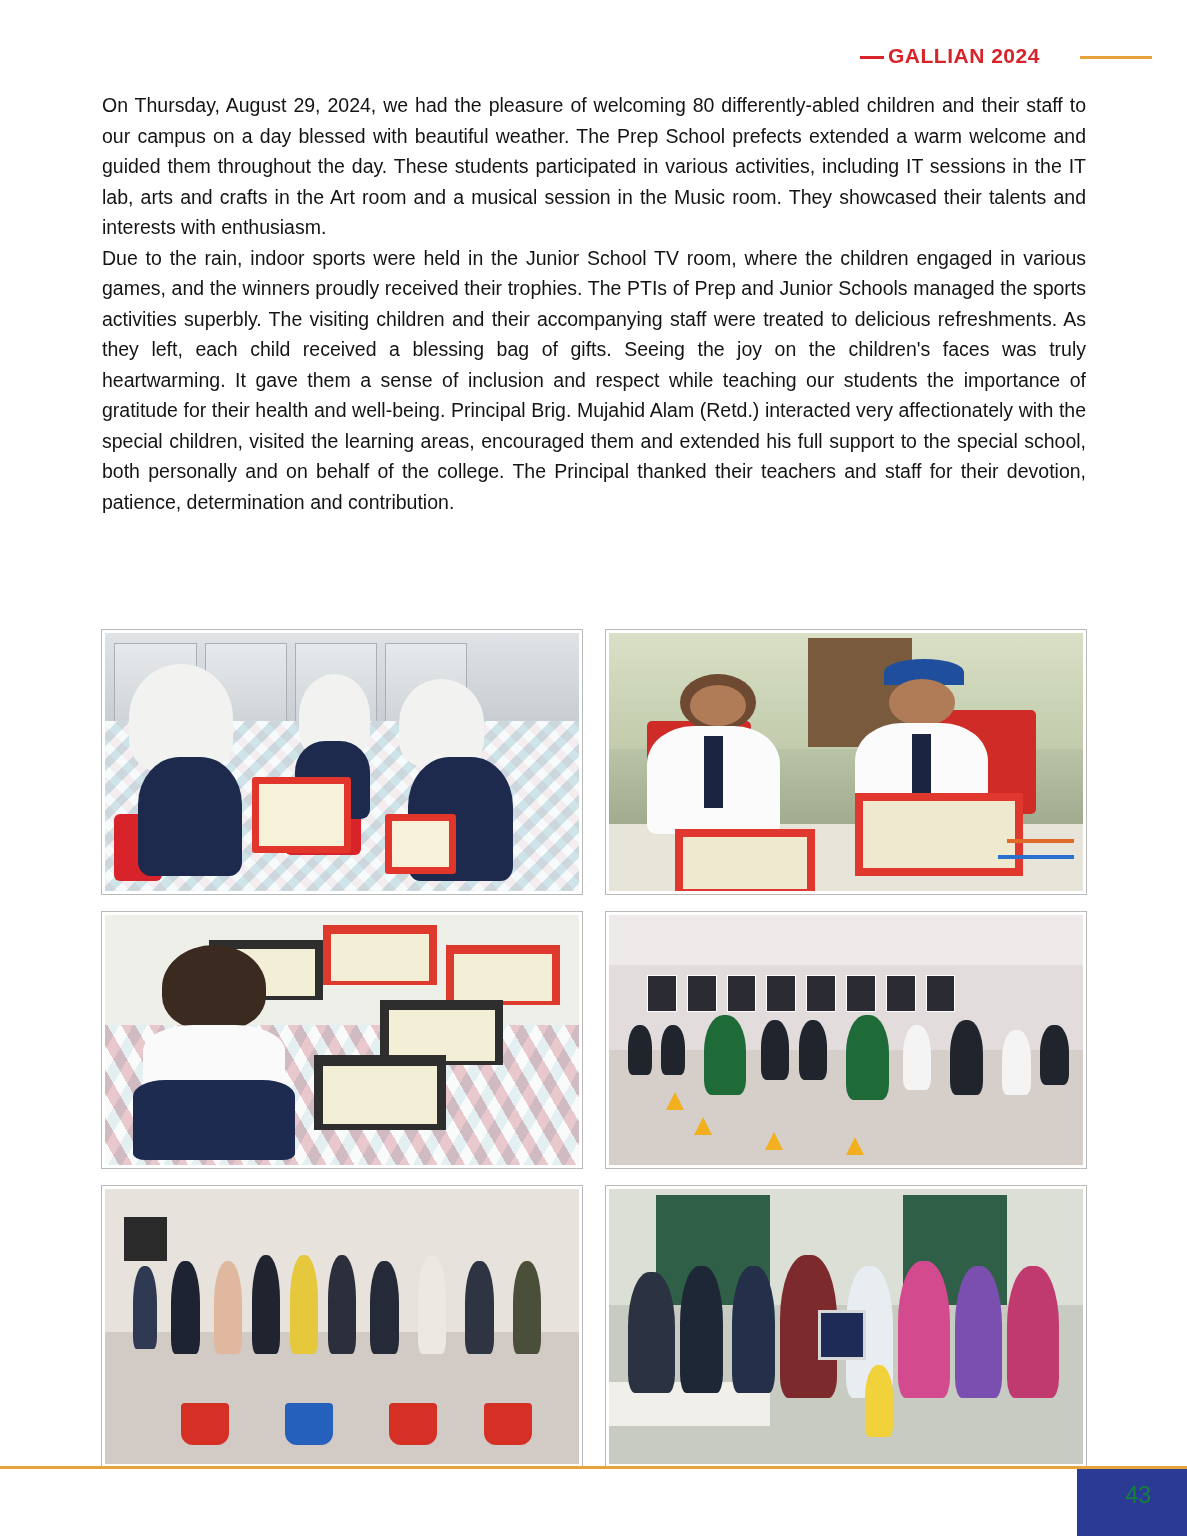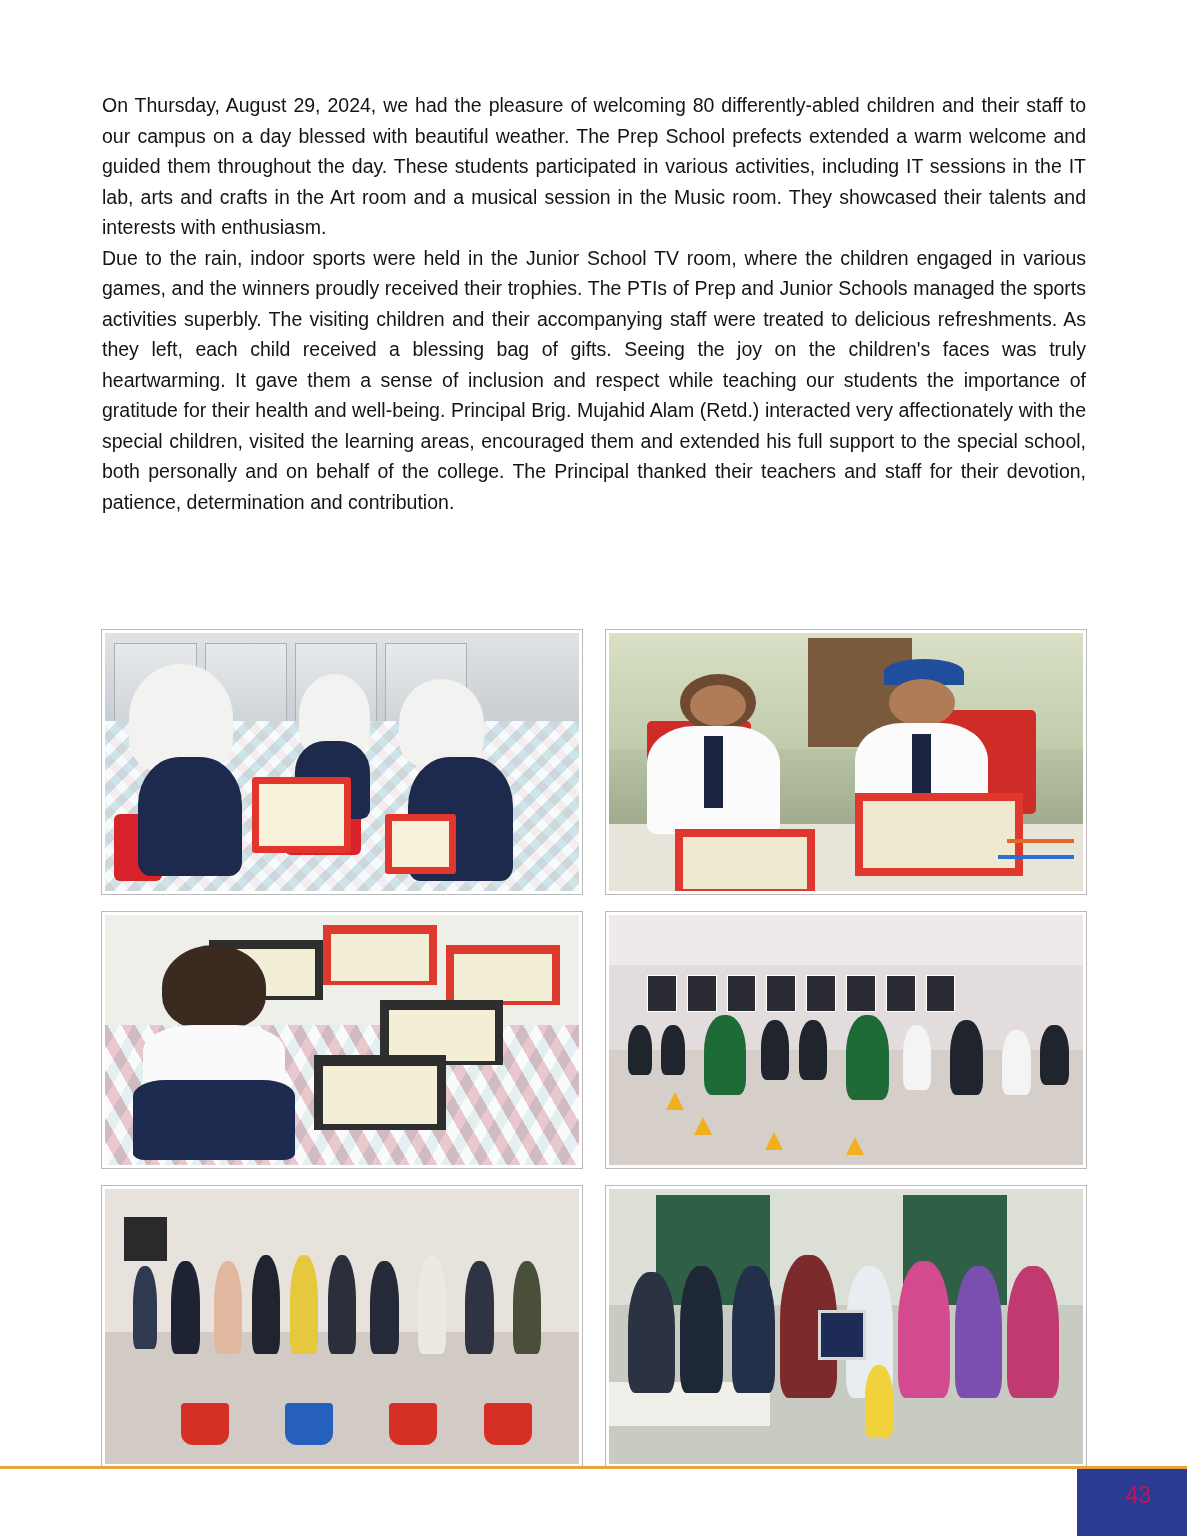--- a/index.html
+++ b/index.html
@@ -229,29 +229,34 @@
     top: 1469px;
     width: 110px;
     height: 67px;
     background: #2b3a93;
   }
   .page-number {
     position: absolute;
     right: 36px;
     top: 1482px;
     font-size: 23px;
-    color: #be185d;
+    color: #15803d;
     font-weight: normal;
   }
 </style>
 </head>
 <body>
 
 <div class="page">
 
+  <div class="header">
+    <div class="header-rule-left"></div>
+    <div class="header-title">GALLIAN 2024</div>
+    <div class="header-rule-right"></div>
+  </div>
 
   <div class="article">
     <p>On Thursday, August 29, 2024, we had the pleasure of welcoming 80 differently-abled children and their staff to our campus on a day blessed with beautiful weather. The Prep School prefects extended a warm welcome and guided them throughout the day. These students participated in various activities, including IT sessions in the IT lab, arts and crafts in the Art room and a musical session in the Music room. They showcased their talents and interests with enthusiasm.</p>
     <p>Due to the rain, indoor sports were held in the Junior School TV room, where the children engaged in various games, and the winners proudly received their trophies. The PTIs of Prep and Junior Schools managed the sports activities superbly. The visiting children and their accompanying staff were treated to delicious refreshments. As they left, each child received a blessing bag of gifts. Seeing the joy on the children's faces was truly heartwarming. It gave them a sense of inclusion and respect while teaching our students the importance of gratitude for their health and well-being. Principal Brig. Mujahid Alam (Retd.) interacted very affectionately with the special children, visited the learning areas, encouraged them and extended his full support to the special school, both personally and on behalf of the college. The Principal thanked their teachers and staff for their devotion, patience, determination and contribution.</p>
   </div>
 
   <div class="photo-grid">
 
     <div class="photo h-small">
       <div class="ph-inner s1">

